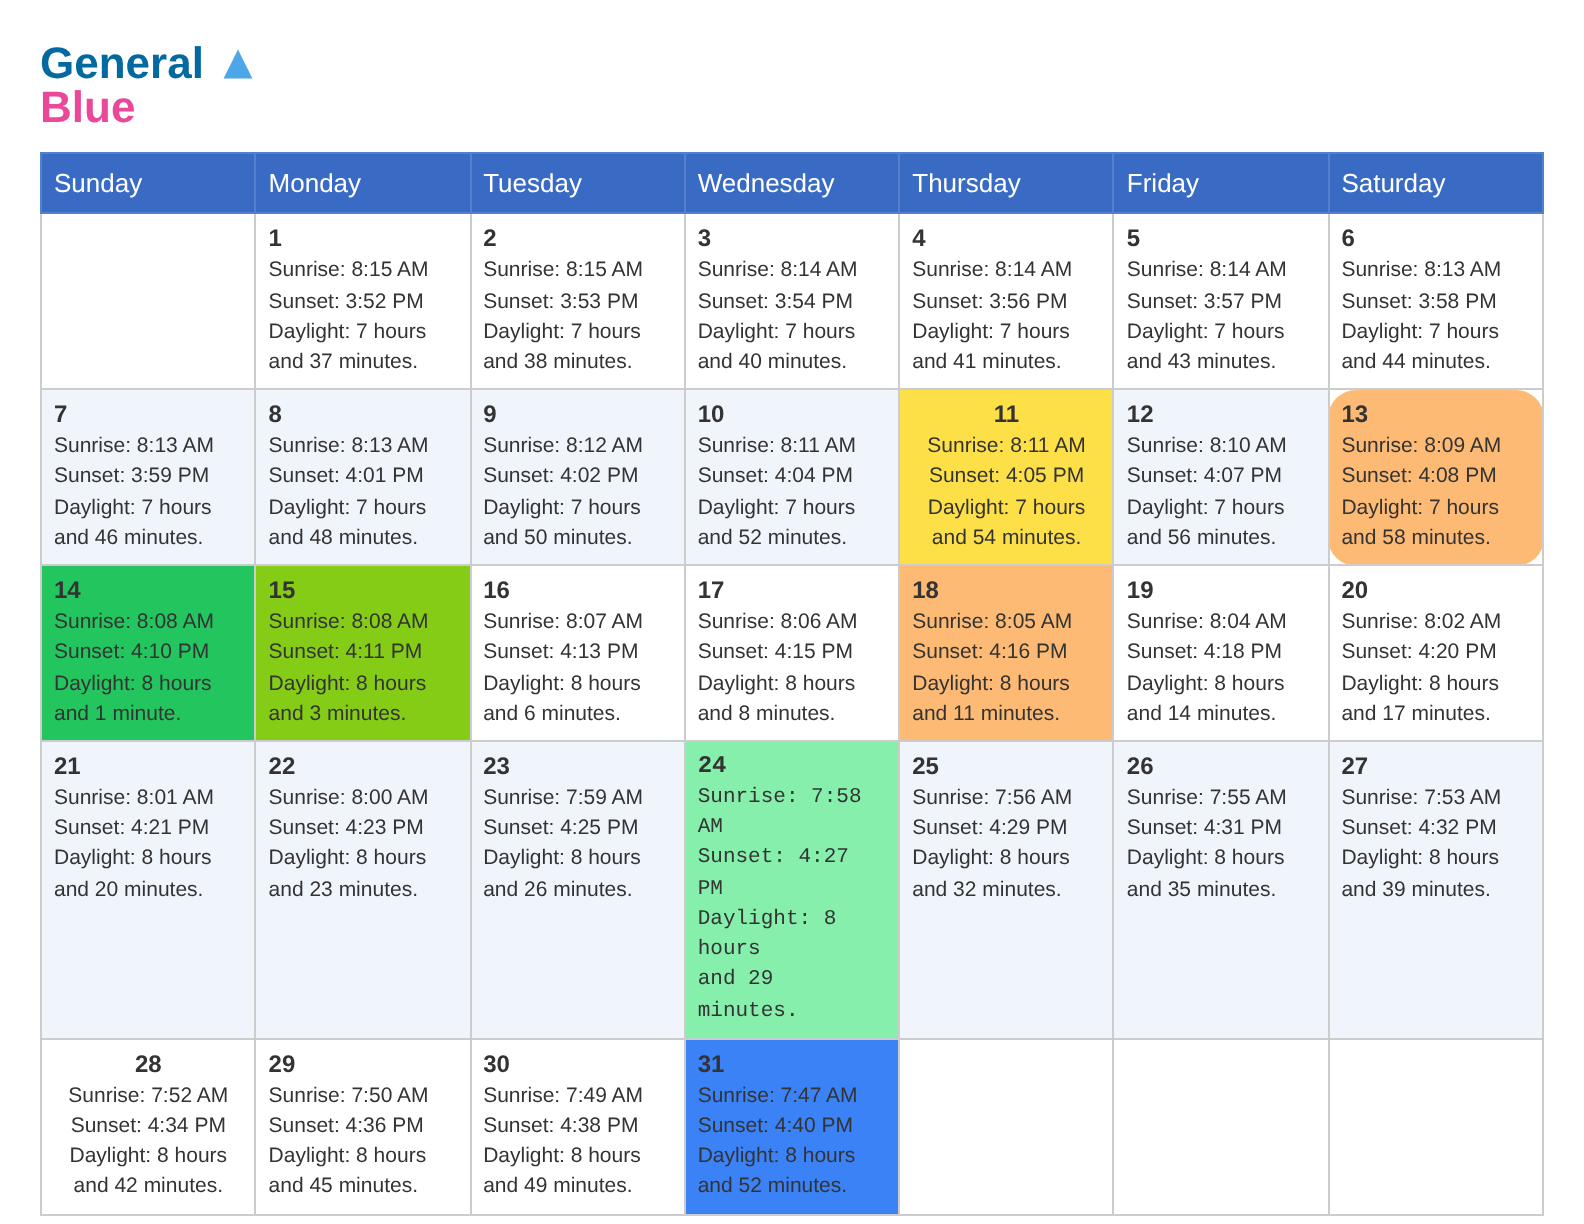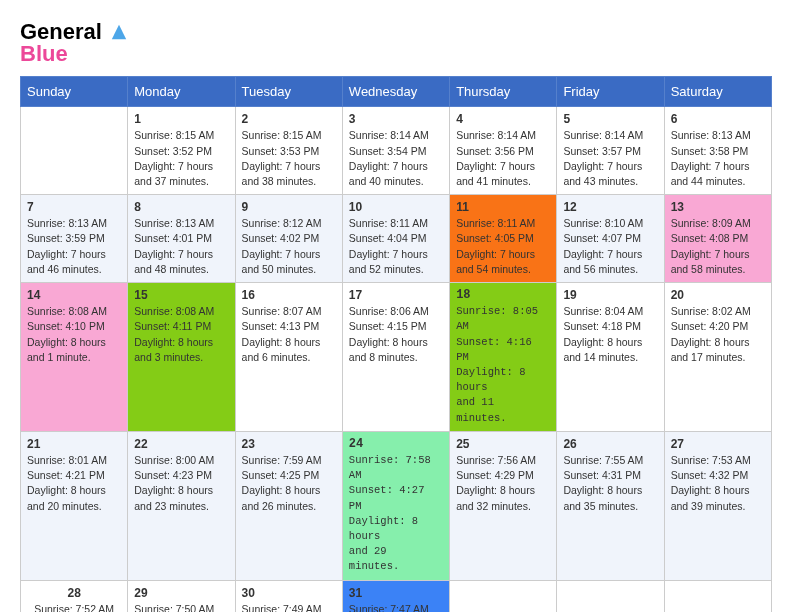--- a/index.html
+++ b/index.html
@@ -94,21 +94,21 @@
       background: #fff !important;
     }
   </style>
 </head>
 <body>
 
 <div class="header-area">
   <div class="logo">
     <div style="display:flex;align-items:center;">
       <span class="logo-text">
-        <span style="color:#000000;">General</span>
+        <span style="color:#0369a1;">General</span>
         <svg class="logo-icon" viewBox="0 0 20 20" xmlns="http://www.w3.org/2000/svg" style="display:inline-block;vertical-align:middle;margin-bottom:2px;">
           <polygon points="10,2 18,18 2,18" fill="#4da6e8"></polygon>
         </svg>
       </span>
     </div>
     <div style="display:flex;align-items:center;margin-top:-2px;">
       <span class="logo-text" style="color:#ec4899;font-size:22px;font-weight:bold;">Blue</span>
     </div>
   </div>
   <div class="title-area">
@@ -167,51 +167,51 @@
           <div class="day-info">Sunrise: 8:13 AM<br>Sunset: 4:01 PM<br>Daylight: 7 hours<br>and 48 minutes.</div>
         </td>
         <td style="background: rgb(240, 244, 251);">
           <span class="day-number">9</span>
           <div class="day-info">Sunrise: 8:12 AM<br>Sunset: 4:02 PM<br>Daylight: 7 hours<br>and 50 minutes.</div>
         </td>
         <td style="background: rgb(240, 244, 251);">
           <span class="day-number">10</span>
           <div class="day-info">Sunrise: 8:11 AM<br>Sunset: 4:04 PM<br>Daylight: 7 hours<br>and 52 minutes.</div>
         </td>
-        <td style="background: #f97316;">
+        <td style="background: #fde047; text-align: center;">
           <span class="day-number">11</span>
           <div class="day-info">Sunrise: 8:11 AM<br>Sunset: 4:05 PM<br>Daylight: 7 hours<br>and 54 minutes.</div>
         </td>
         <td style="background: rgb(240, 244, 251);">
           <span class="day-number">12</span>
           <div class="day-info">Sunrise: 8:10 AM<br>Sunset: 4:07 PM<br>Daylight: 7 hours<br>and 56 minutes.</div>
         </td>
-        <td style="background: #f9a8d4;">
+        <td style="background: #fdba74; border-radius: 14px;">
           <span class="day-number">13</span>
           <div class="day-info">Sunrise: 8:09 AM<br>Sunset: 4:08 PM<br>Daylight: 7 hours<br>and 58 minutes.</div>
         </td>
       </tr>
       <tr>
-        <td style="background: #f9a8d4; margin-top: 20px;">
+        <td style="background: #22c55e; margin-top: 20px;">
           <span class="day-number">14</span>
           <div class="day-info">Sunrise: 8:08 AM<br>Sunset: 4:10 PM<br>Daylight: 8 hours<br>and 1 minute.</div>
         </td>
         <td style="background: #84cc16;">
           <span class="day-number">15</span>
           <div class="day-info">Sunrise: 8:08 AM<br>Sunset: 4:11 PM<br>Daylight: 8 hours<br>and 3 minutes.</div>
         </td>
         <td style="background: rgb(255, 255, 255);">
           <span class="day-number">16</span>
           <div class="day-info">Sunrise: 8:07 AM<br>Sunset: 4:13 PM<br>Daylight: 8 hours<br>and 6 minutes.</div>
         </td>
         <td style="background: rgb(255, 255, 255);">
           <span class="day-number">17</span>
           <div class="day-info">Sunrise: 8:06 AM<br>Sunset: 4:15 PM<br>Daylight: 8 hours<br>and 8 minutes.</div>
         </td>
-        <td style="background: #84cc16; font-family: Liberation Mono, monospace;">
+        <td style="background: #fdba74;">
           <span class="day-number">18</span>
           <div class="day-info">Sunrise: 8:05 AM<br>Sunset: 4:16 PM<br>Daylight: 8 hours<br>and 11 minutes.</div>
         </td>
         <td style="background: rgb(255, 255, 255); margin-top: 48px;">
           <span class="day-number">19</span>
           <div class="day-info">Sunrise: 8:04 AM<br>Sunset: 4:18 PM<br>Daylight: 8 hours<br>and 14 minutes.</div>
         </td>
         <td style="background: rgb(255, 255, 255);">
           <span class="day-number">20</span>
           <div class="day-info">Sunrise: 8:02 AM<br>Sunset: 4:20 PM<br>Daylight: 8 hours<br>and 17 minutes.</div>

